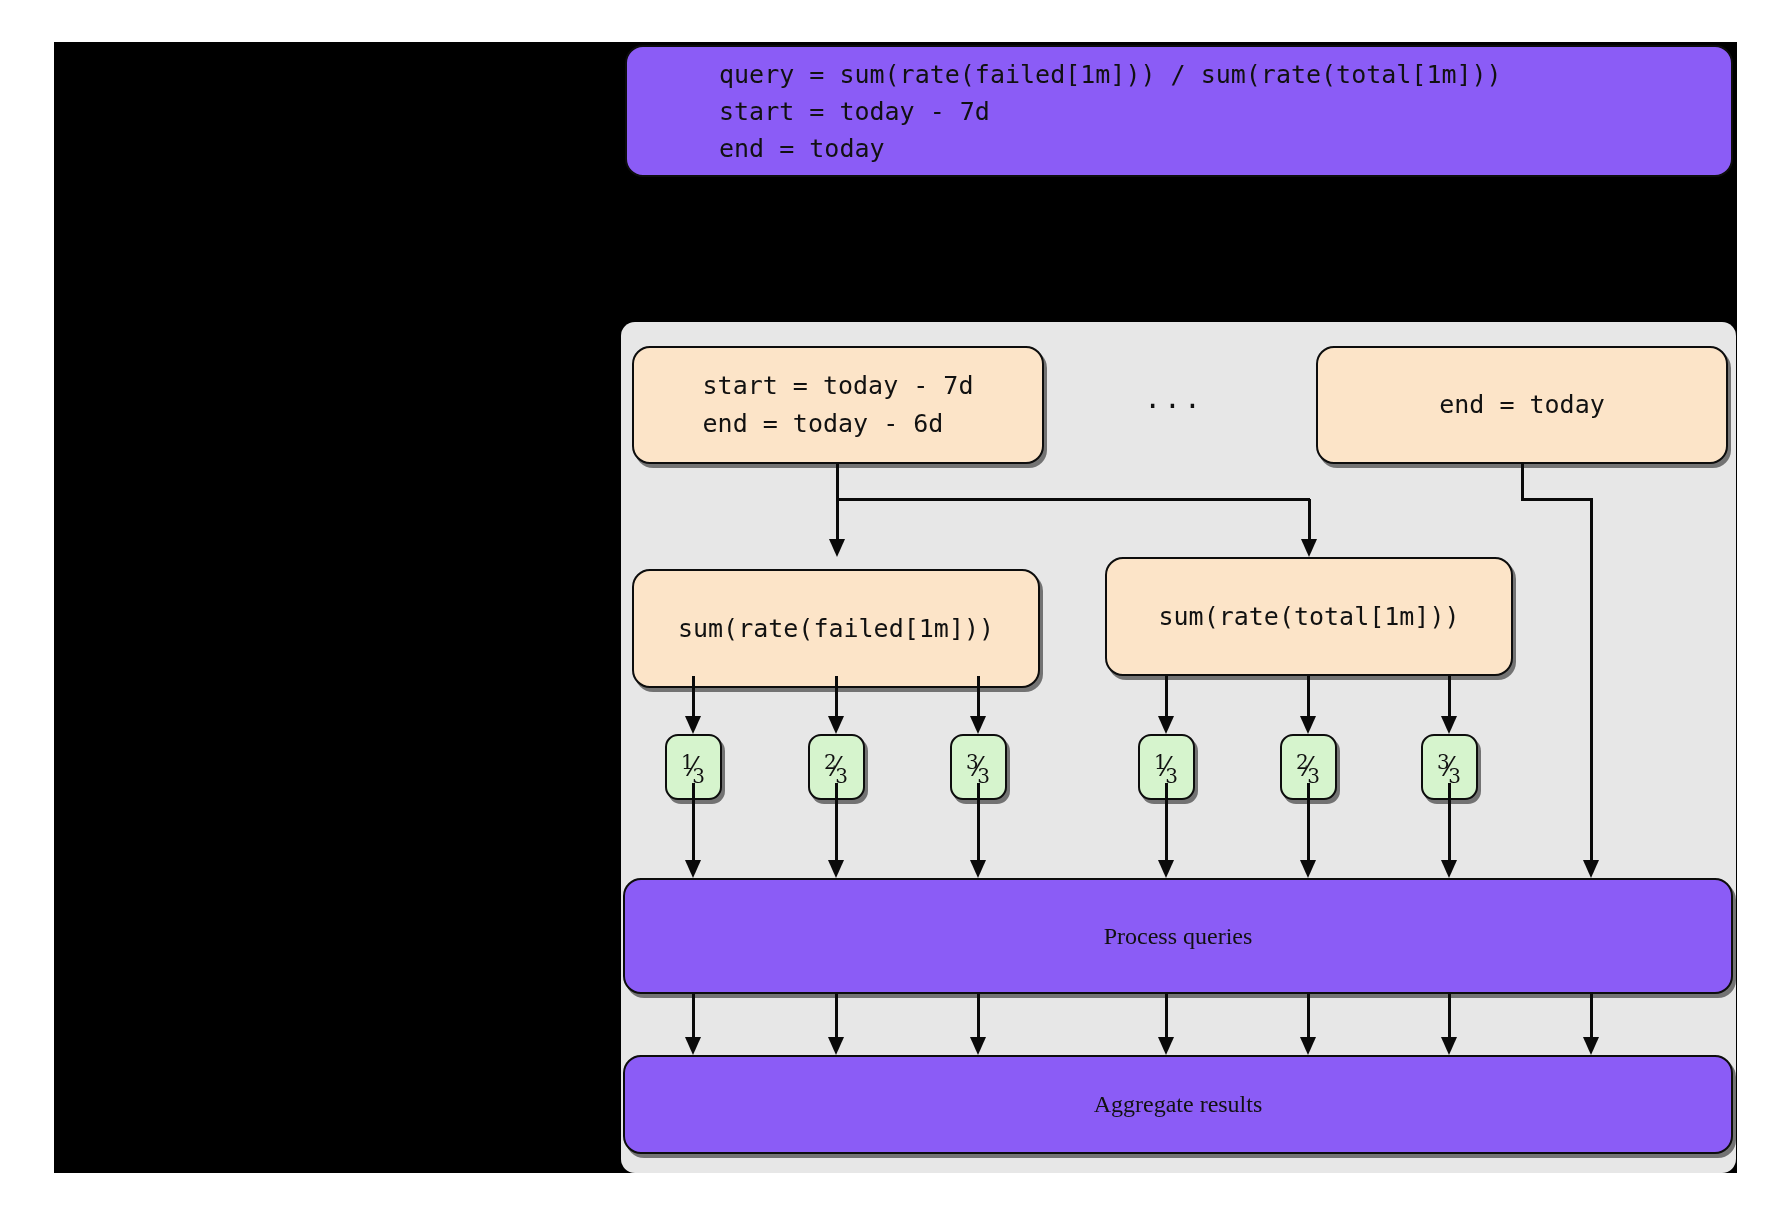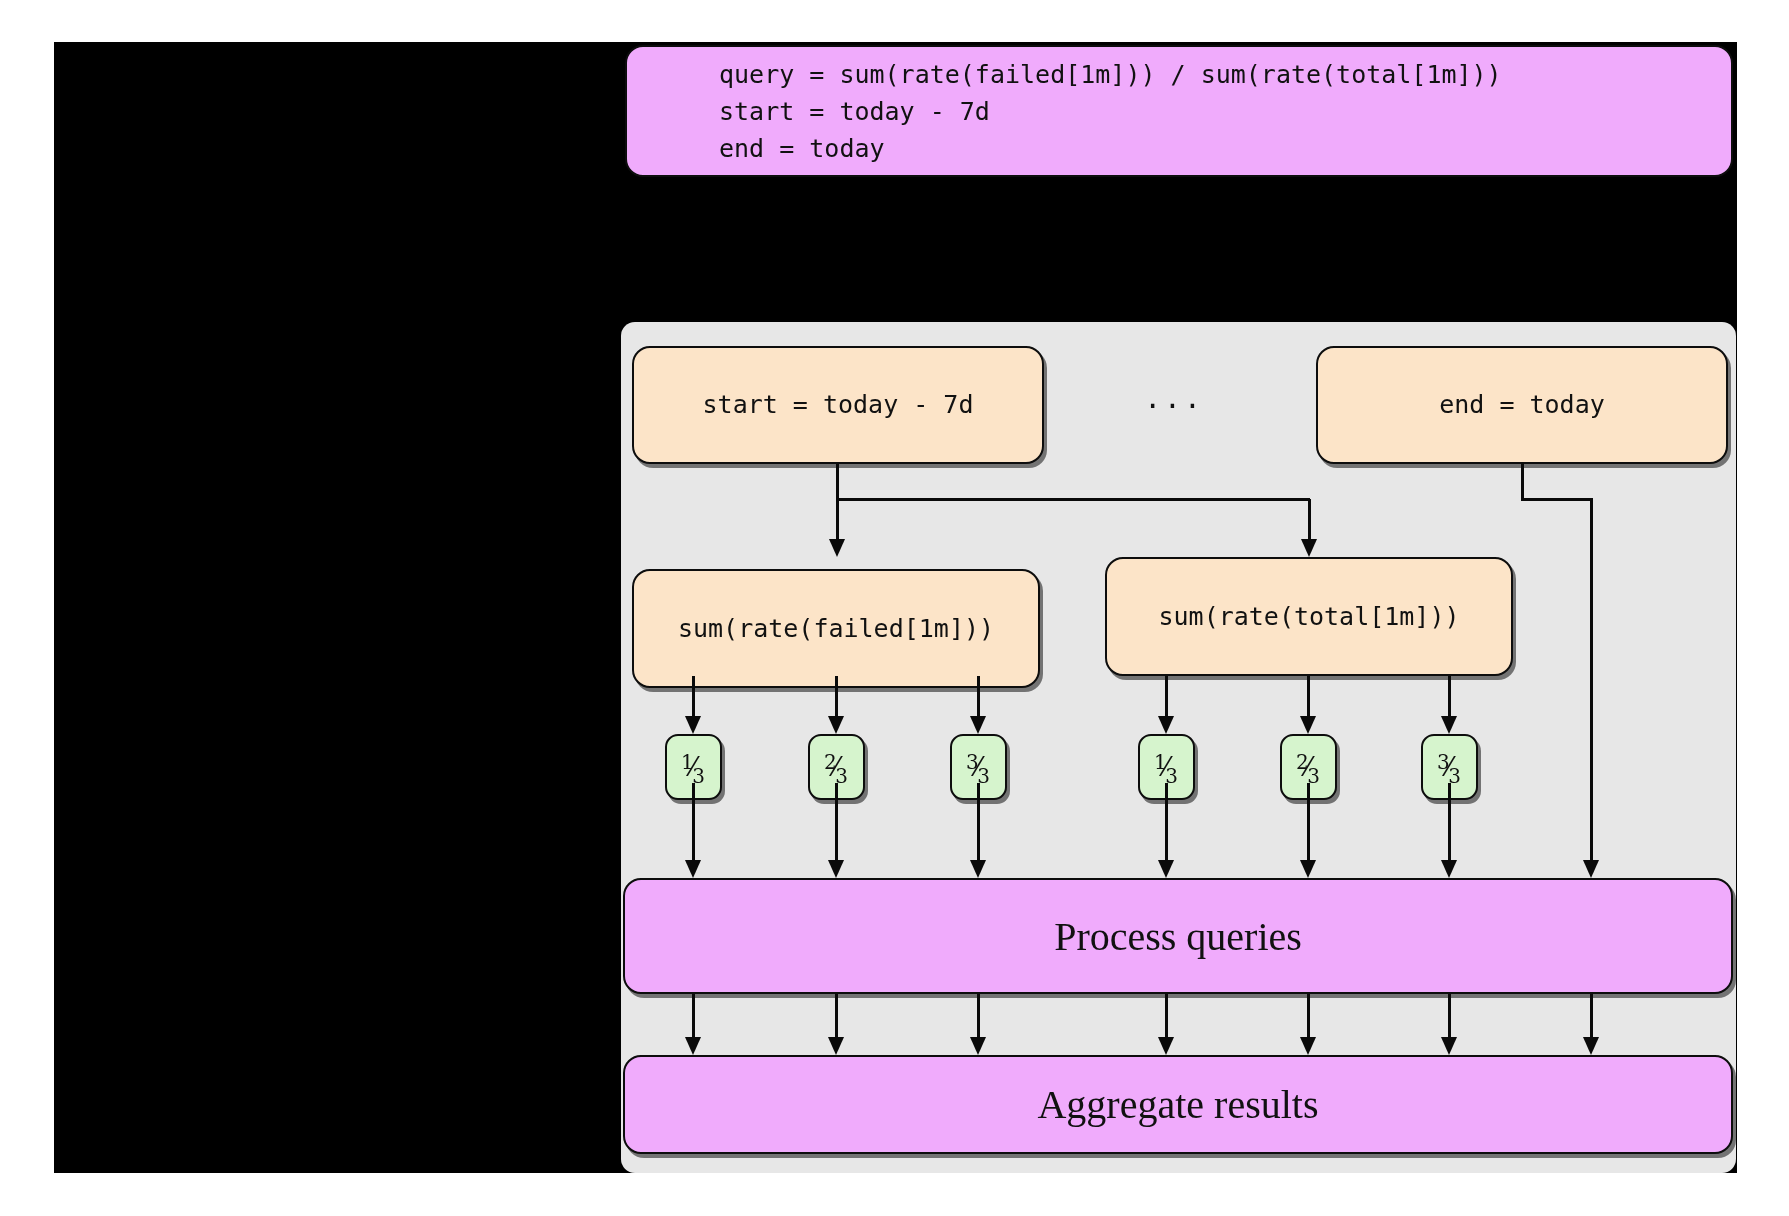--- a/index.html
+++ b/index.html
@@ -14,21 +14,21 @@
   #gray-container{
     left:621px;top:322px;width:1115px;height:851px;background:#e7e7e7;border-radius:14px;
   }
   .node{
     position:absolute;box-sizing:border-box;
     border:2.5px solid #0d0d0d;border-radius:18px;
     box-shadow:3px 4px 0 rgba(0,0,0,0.5);
     display:flex;align-items:center;justify-content:center;
     color:#111111;
   }
-  .lavender{background:#f0abfc;}
+  .lavender{background:#8b5cf6;}
   .peach{background:#fce4c8;}
   .green{background:#d6f4cd;}
   .code-box{
     left:625px;top:45px;width:1108px;height:132px;
     justify-content:flex-start;
   }
   .code-inner{margin-left:92px;}
   .code-line{
     font-size:25px;line-height:37px;white-space:pre;color:#111111;
   }
@@ -43,21 +43,21 @@
   .chip{
     width:57px;height:66px;top:734px;border-radius:13px;
     font-family:"DejaVu Serif", serif;
   }
   .frac{font-size:20px;line-height:1;white-space:nowrap;color:#111;}
   .frac .num{position:relative;top:-7px;}
   .frac .den{position:relative;top:7px;}
   .frac .sl{font-size:26px;margin:0 -3px;position:relative;top:0;}
   .bar{
     left:623px;width:1110px;height:116px;
-    font-family:"Liberation Serif","DejaVu Serif",serif;font-size:40px;
+    font-family:"Liberation Serif","DejaVu Serif",serif;font-size:24px;
   }
   #process-bar{top:878px;}
   #aggregate-bar{top:1055px;height:99px;border-radius:18px;}
   #ellipsis{
     left:1124px;top:378px;width:100px;height:40px;
     display:flex;align-items:center;justify-content:center;
     font-size:28px;letter-spacing:3px;color:#111;
   }
   .v{position:absolute;width:3px;background:#0a0a0a;}
   .h{position:absolute;height:3px;background:#0a0a0a;}
@@ -80,20 +80,21 @@
       <div class="code-line">start = today - 7d</div>
       <div class="code-line">end = today</div>
     </div>
   </div>
 
   <div class="abs" id="gray-container"></div>
 
   <div class="node peach interval-box" style="left:632px;">
     <div class="interval-inner">
       <div class="code-line">start = today - 7d</div>
+      <div class="code-line">end = today - 6d</div>
     </div>
   </div>
 
   <div class="abs" id="ellipsis">...</div>
 
   <div class="node peach interval-box" style="left:1316px;">
     <div class="interval-inner">
       <div class="code-line">end = today</div>
     </div>
   </div>

